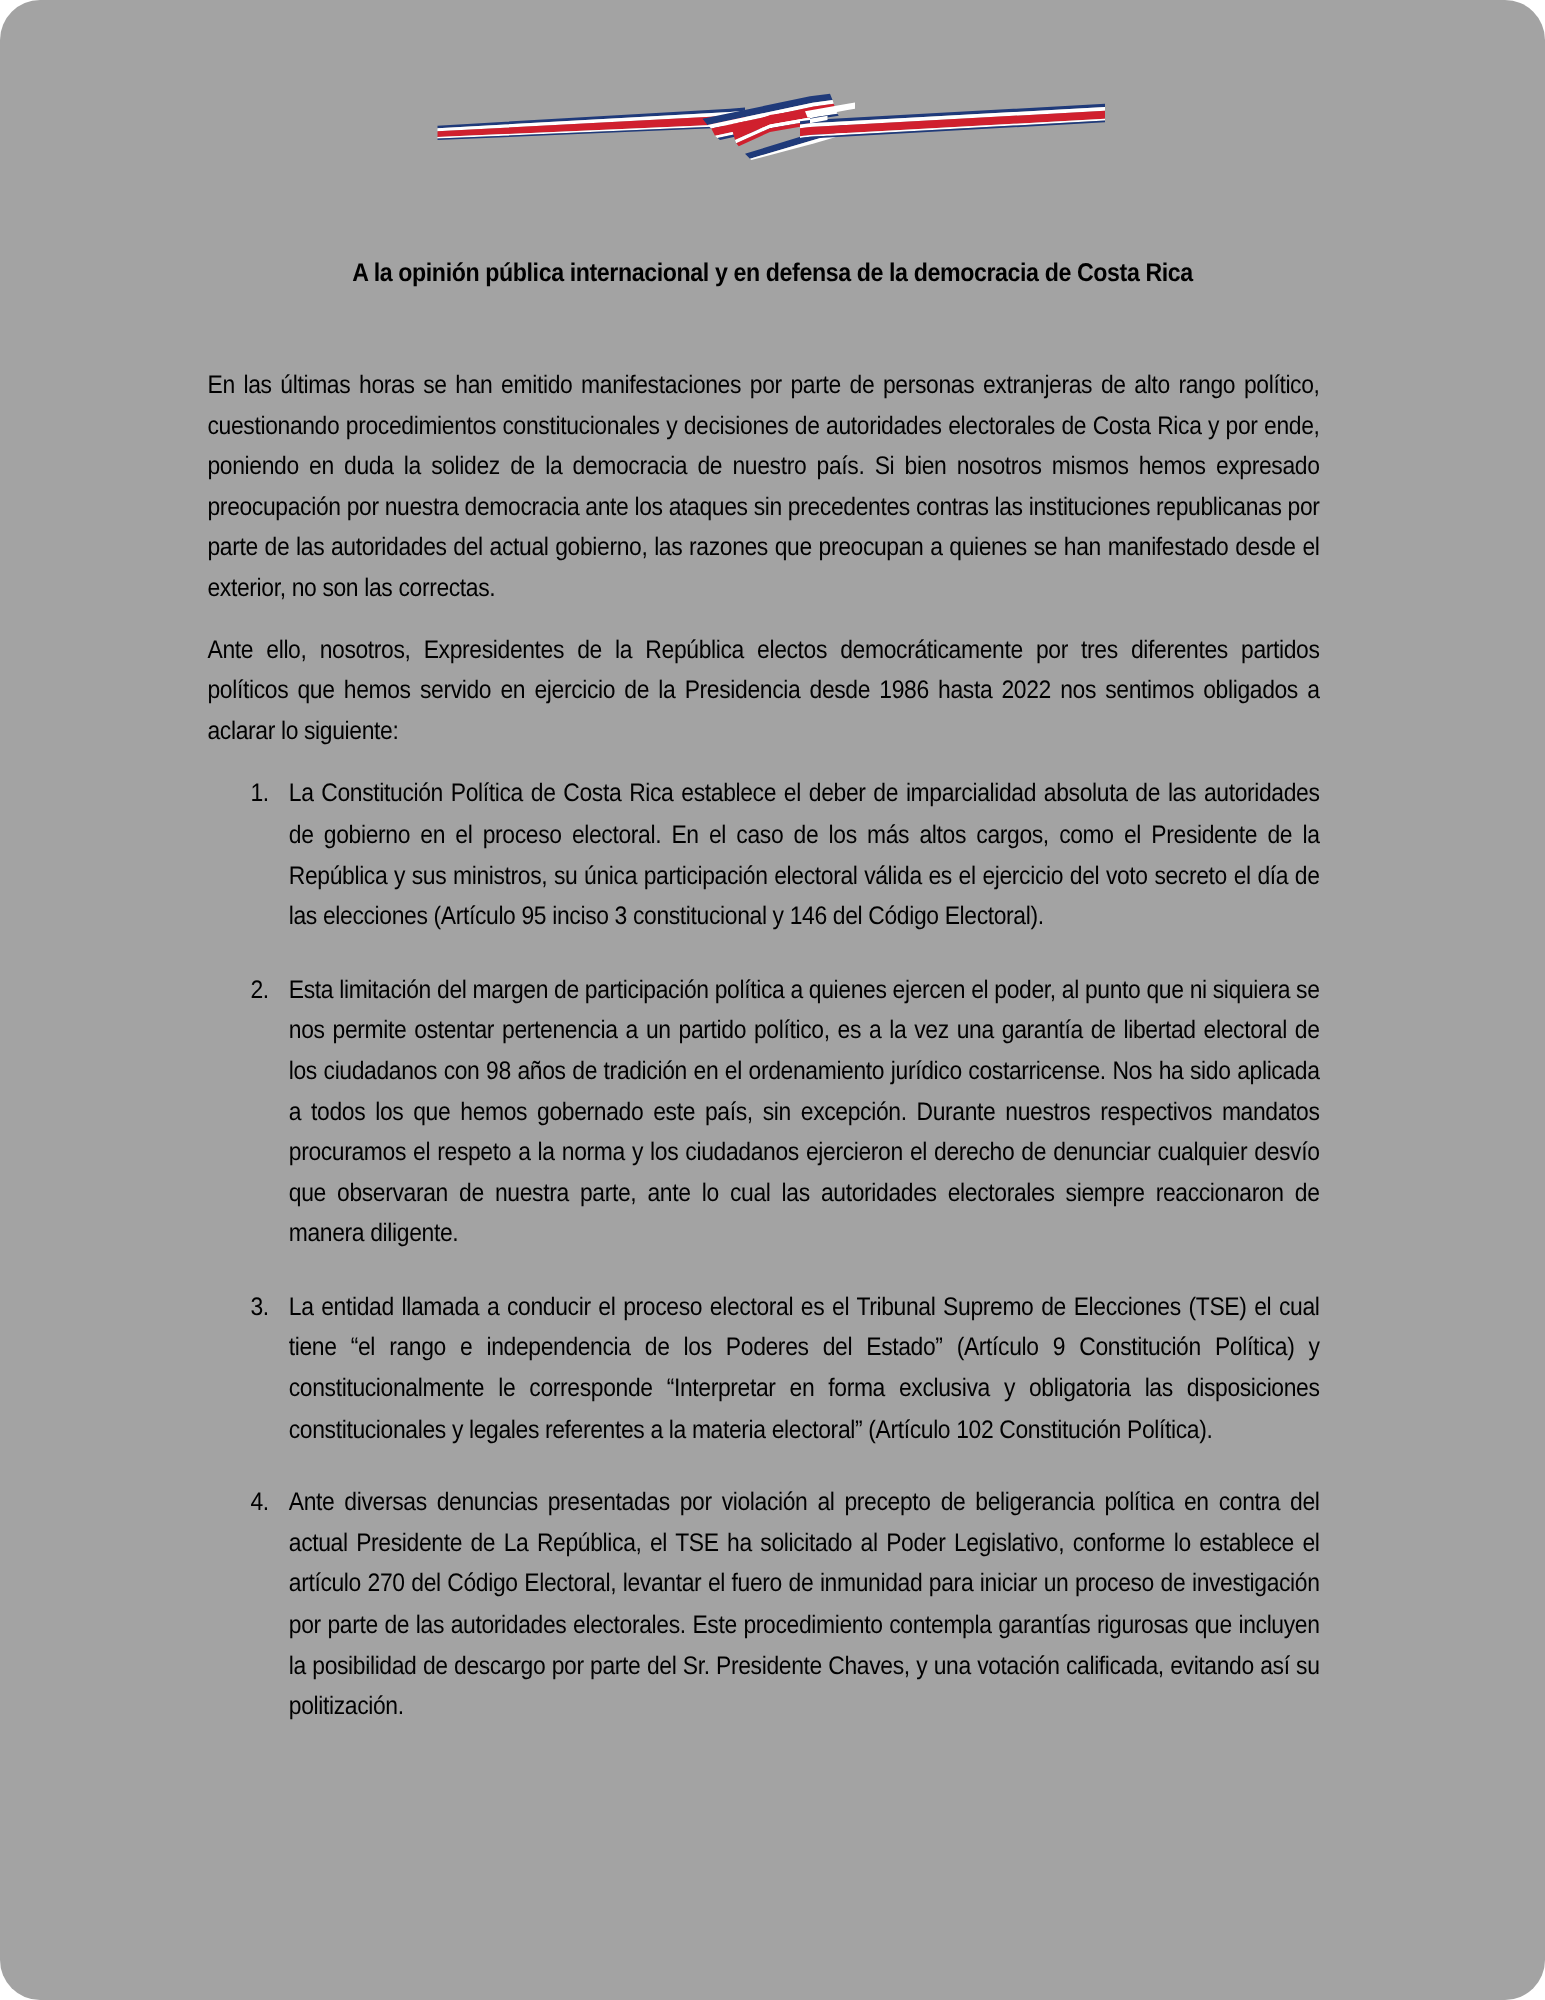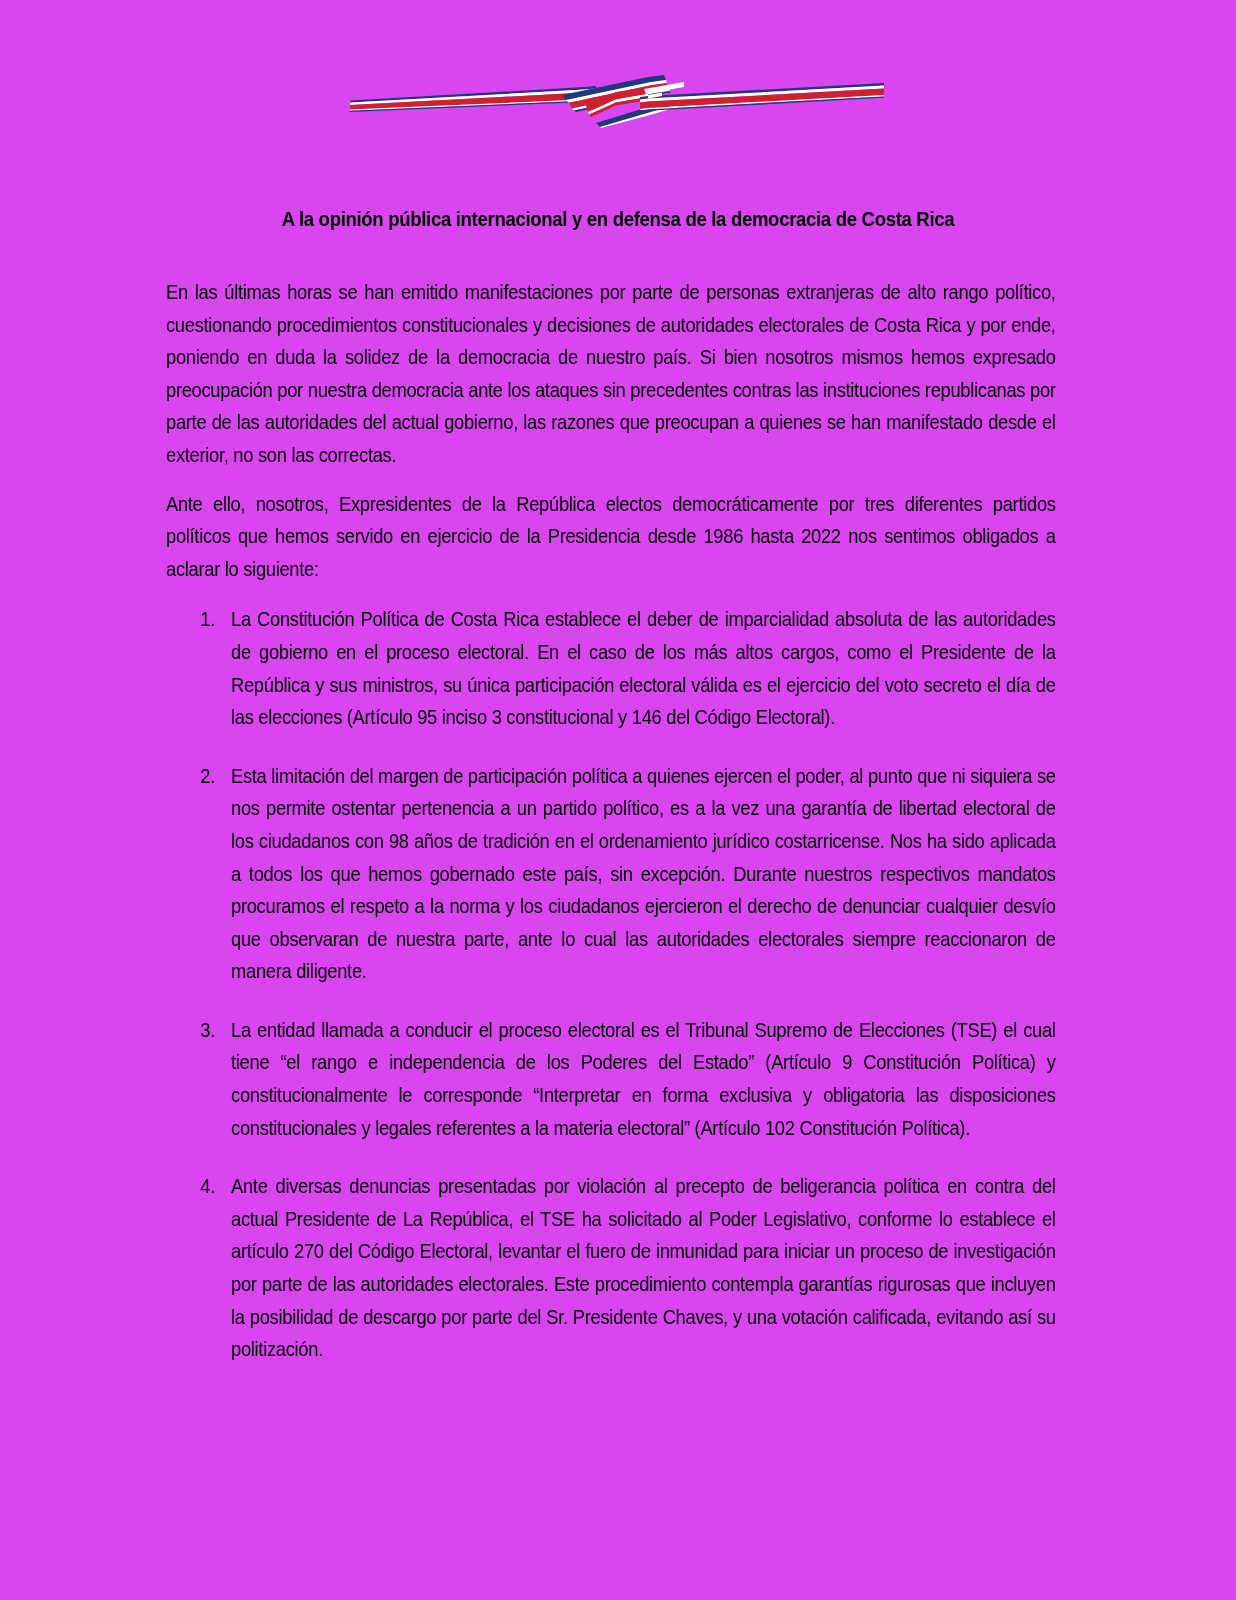--- a/index.html
+++ b/index.html
@@ -14,22 +14,23 @@
     font-family: "Liberation Sans", "DejaVu Sans", sans-serif;
     color: #000000;
     overflow: hidden;
     position: relative;
   }
 
   .page {
     position: relative;
     width: 1236px;
     height: 1600px;
-    background: #d946ef;
+    background: #a3a3a3;
     box-sizing: border-box;
+    border-radius: 32px;
   }
 
   
   .letterhead {
     position: absolute;
     left: 0;
     top: 58px;
     width: 1236px;
     height: 80px;
     display: flex;
@@ -53,21 +54,21 @@
     line-height: 1.25;
     transform: scaleX(0.905);
     transform-origin: center top;
     white-space: nowrap;
   }
 
   
   .body-block {
     position: absolute;
     left: 166px;
-    top: 276px;
+    top: 292px;
     width: 890px;
   }
 
   p.para {
     margin: 0 0 16px 0;
     font-size: 20.3px;
     line-height: 32.6px;
     text-align: justify;
     text-justify: inter-word;
     letter-spacing: -0.32px;

